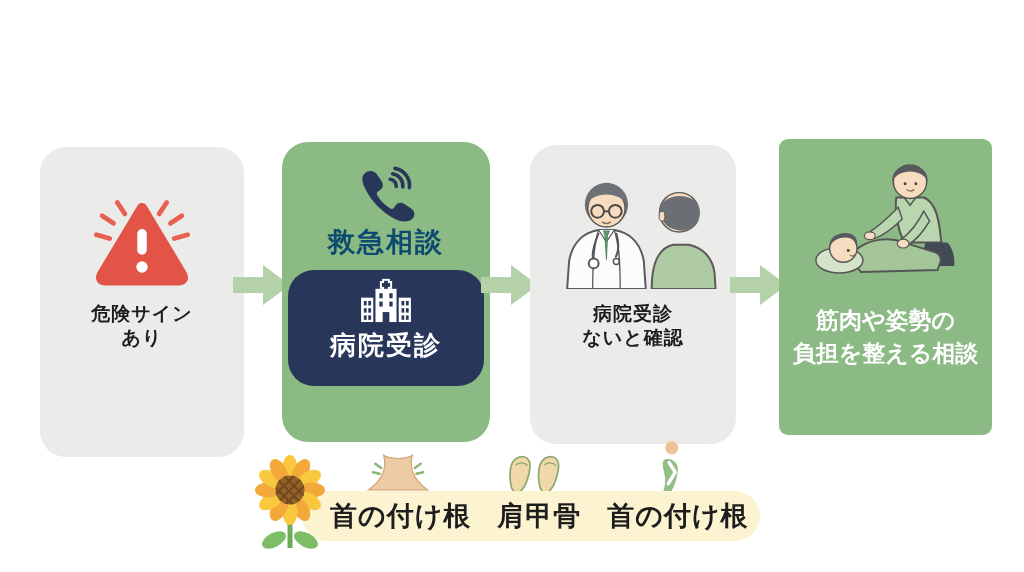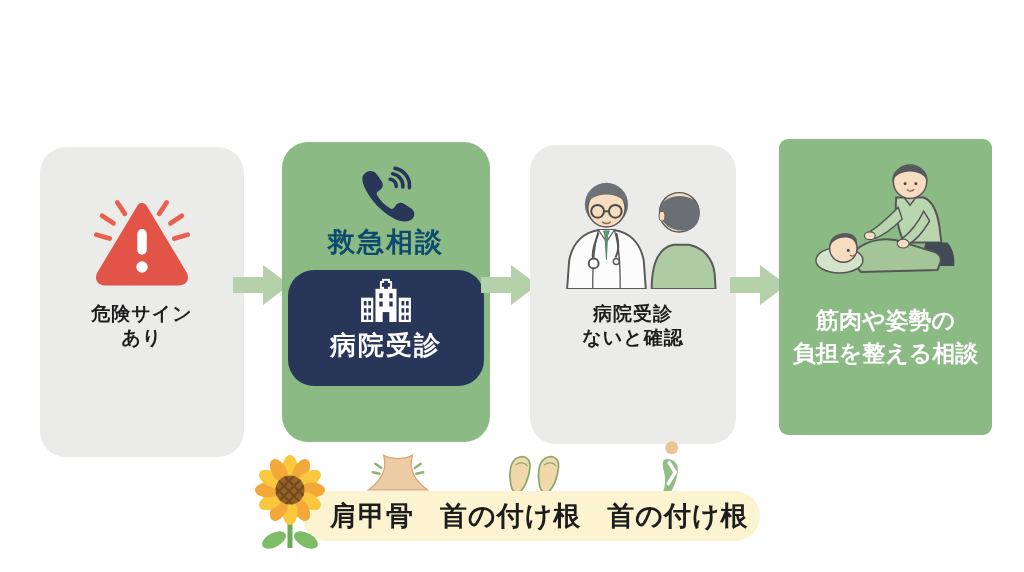--- a/index.html
+++ b/index.html
@@ -259,18 +259,18 @@
 
   <div class="abs posture">
     <svg viewBox="0 0 40 62">
       <circle cx="22" cy="9" r="7.5" fill="#eec394"></circle>
       <path d="M15 22 C24 21 30 27 29 36 C28 45 25 53 21 60 L12 60 C15 52 15 44 13 36 C11 28 11 23 15 22 Z" fill="#93bd86"></path>
       <path d="M19 26 L26 37 L18 50" fill="none" stroke="#ffffff" stroke-width="4" stroke-linecap="round" stroke-linejoin="round"></path>
     </svg>
   </div>
 
   <div class="banner">
+    <span class="cp-label">首の付け根</span>
     <span class="cp-label">肩甲骨</span>
     <span class="cp-label">首の付け根</span>
-    <span class="cp-label">首の付け根</span>
   </div>
 
 </div>
 
 </body></html>

